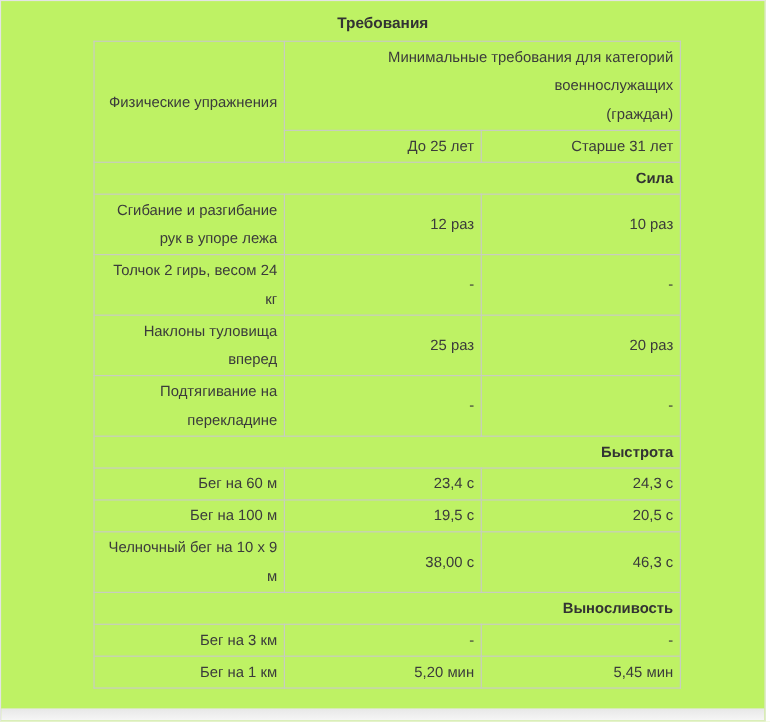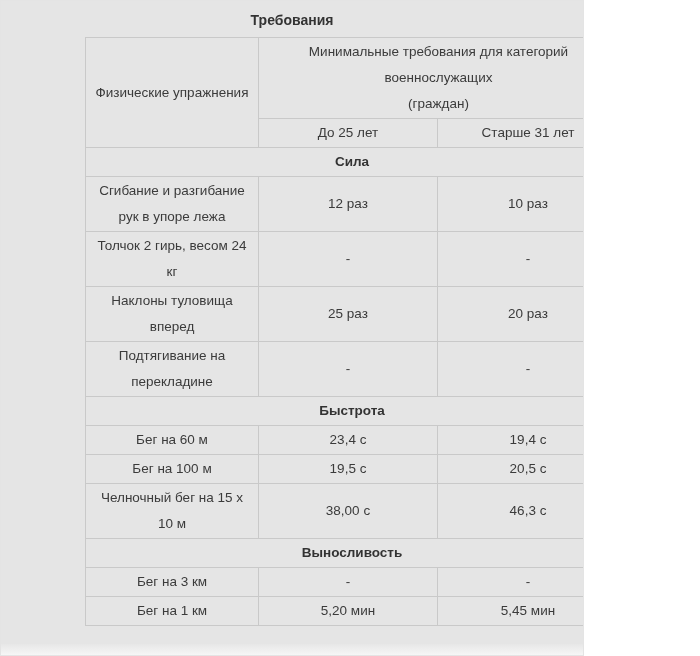--- a/index.html
+++ b/index.html
@@ -5,23 +5,23 @@
   * { box-sizing: border-box; }
   html, body { margin: 0; padding: 0; background: #fff; }
   body {
     font-family: "Liberation Sans", sans-serif;
     color: #3b3b3b;
     width: 700px;
     height: 656px;
   }
   .page {
     position: relative;
-    width: 584px;
+    width: 696px;
     height: 656px;
-    background: #e5e5e5;
+    background: #bef264;
     border: 1px solid #e4e4e4;
     overflow: hidden;
   }
   .title-block {
     margin-top: 6px;
     text-align: center;
     font-size: 14px;
     font-weight: bold;
     color: #333;
   }
@@ -31,21 +31,21 @@
   table.req-table {
     border-collapse: collapse;
     table-layout: fixed;
     margin: 4px 0 0 84px;
     width: 533px;
     font-size: 13.5px;
     color: #3b3b3b;
   }
   table.req-table td {
     border: 1px solid #c9c9c9;
-    text-align: center;
+    text-align: right;
     vertical-align: middle;
     line-height: 26px;
     padding: 1px 6px;
     height: 29px;
     overflow-wrap: break-word;
   }
   td.exercises-head {
     vertical-align: top;
     padding-top: 3px;
   }
@@ -114,29 +114,29 @@
           <td>Подтягивание на перекладине</td>
           <td>-</td>
           <td>-</td>
         </tr>
         <tr>
           <td colspan="3" class="section-cell">Быстрота</td>
         </tr>
         <tr>
           <td>Бег на 60 м</td>
           <td>23,4 с</td>
-          <td>19,4 с</td>
+          <td>24,3 с</td>
         </tr>
         <tr>
           <td>Бег на 100 м</td>
           <td>19,5 с</td>
           <td>20,5 с</td>
         </tr>
         <tr>
-          <td>Челночный бег на 15 х 10 м</td>
+          <td>Челночный бег на 10 х 9 м</td>
           <td>38,00 с</td>
           <td>46,3 с</td>
         </tr>
         <tr>
           <td colspan="3" class="section-cell">Выносливость</td>
         </tr>
         <tr>
           <td>Бег на 3 км</td>
           <td>-</td>
           <td>-</td>

